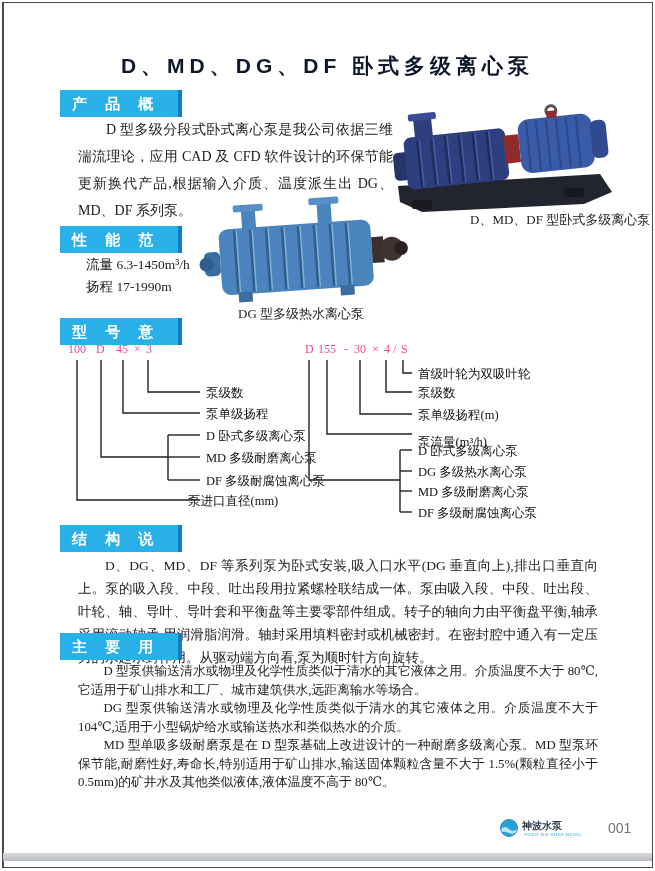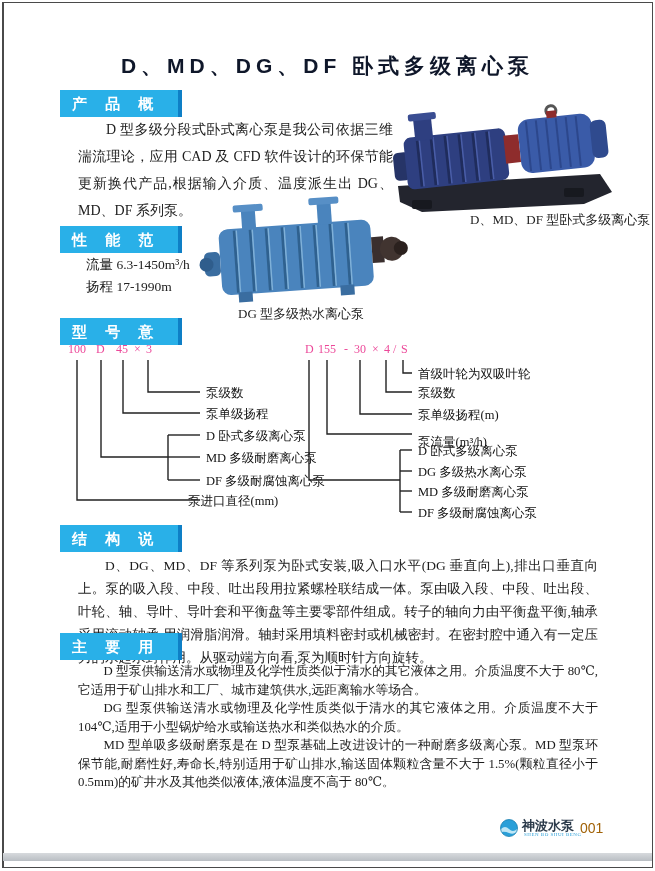--- a/index.html
+++ b/index.html
@@ -20,23 +20,23 @@
   .indent{text-indent:2em;}
   .overview{width:315px;font-size:14px;line-height:27px;}
   .perf{font-size:13.5px;color:#222;}
   .caption{font-size:13px;color:#222;}
   .struct{width:520px;font-size:13.5px;line-height:23px;}
   .uses{width:520px;font-size:12.8px;line-height:18.5px;}
   .uses p{margin:0;text-indent:2em;}
   .dg-model{font-size:12px;color:#ec4899;}
   .dg-label{font-size:12.5px;color:#111;white-space:nowrap;}
   .footer-logo-text{font-family:"Liberation Sans","DejaVu Sans",sans-serif;
-                    font-size:13px;font-weight:bold;color:#2b3a4a;line-height:11px;}
+                    font-size:10px;font-weight:bold;color:#2b3a4a;line-height:11px;}
   .footer-logo-sub{font-size:5px;color:#2a9fd8;letter-spacing:.5px;line-height:6px;}
-  .page-num{font-family:"Liberation Sans","DejaVu Sans",sans-serif;font-size:14px;color:#a16207;}
+  .page-num{font-family:"Liberation Sans","DejaVu Sans",sans-serif;font-size:14px;color:#737373;margin-left:28px;}
   svg{display:block;}
 </style>
 </head>
 <body>
 
 <div class="page">
   <div class="frame"></div>
   <div class="page-edge"></div>
 
   <div class="abs title" style="top:52px;left:0;">D、MD、DG、DF 卧式多级离心泵</div>

